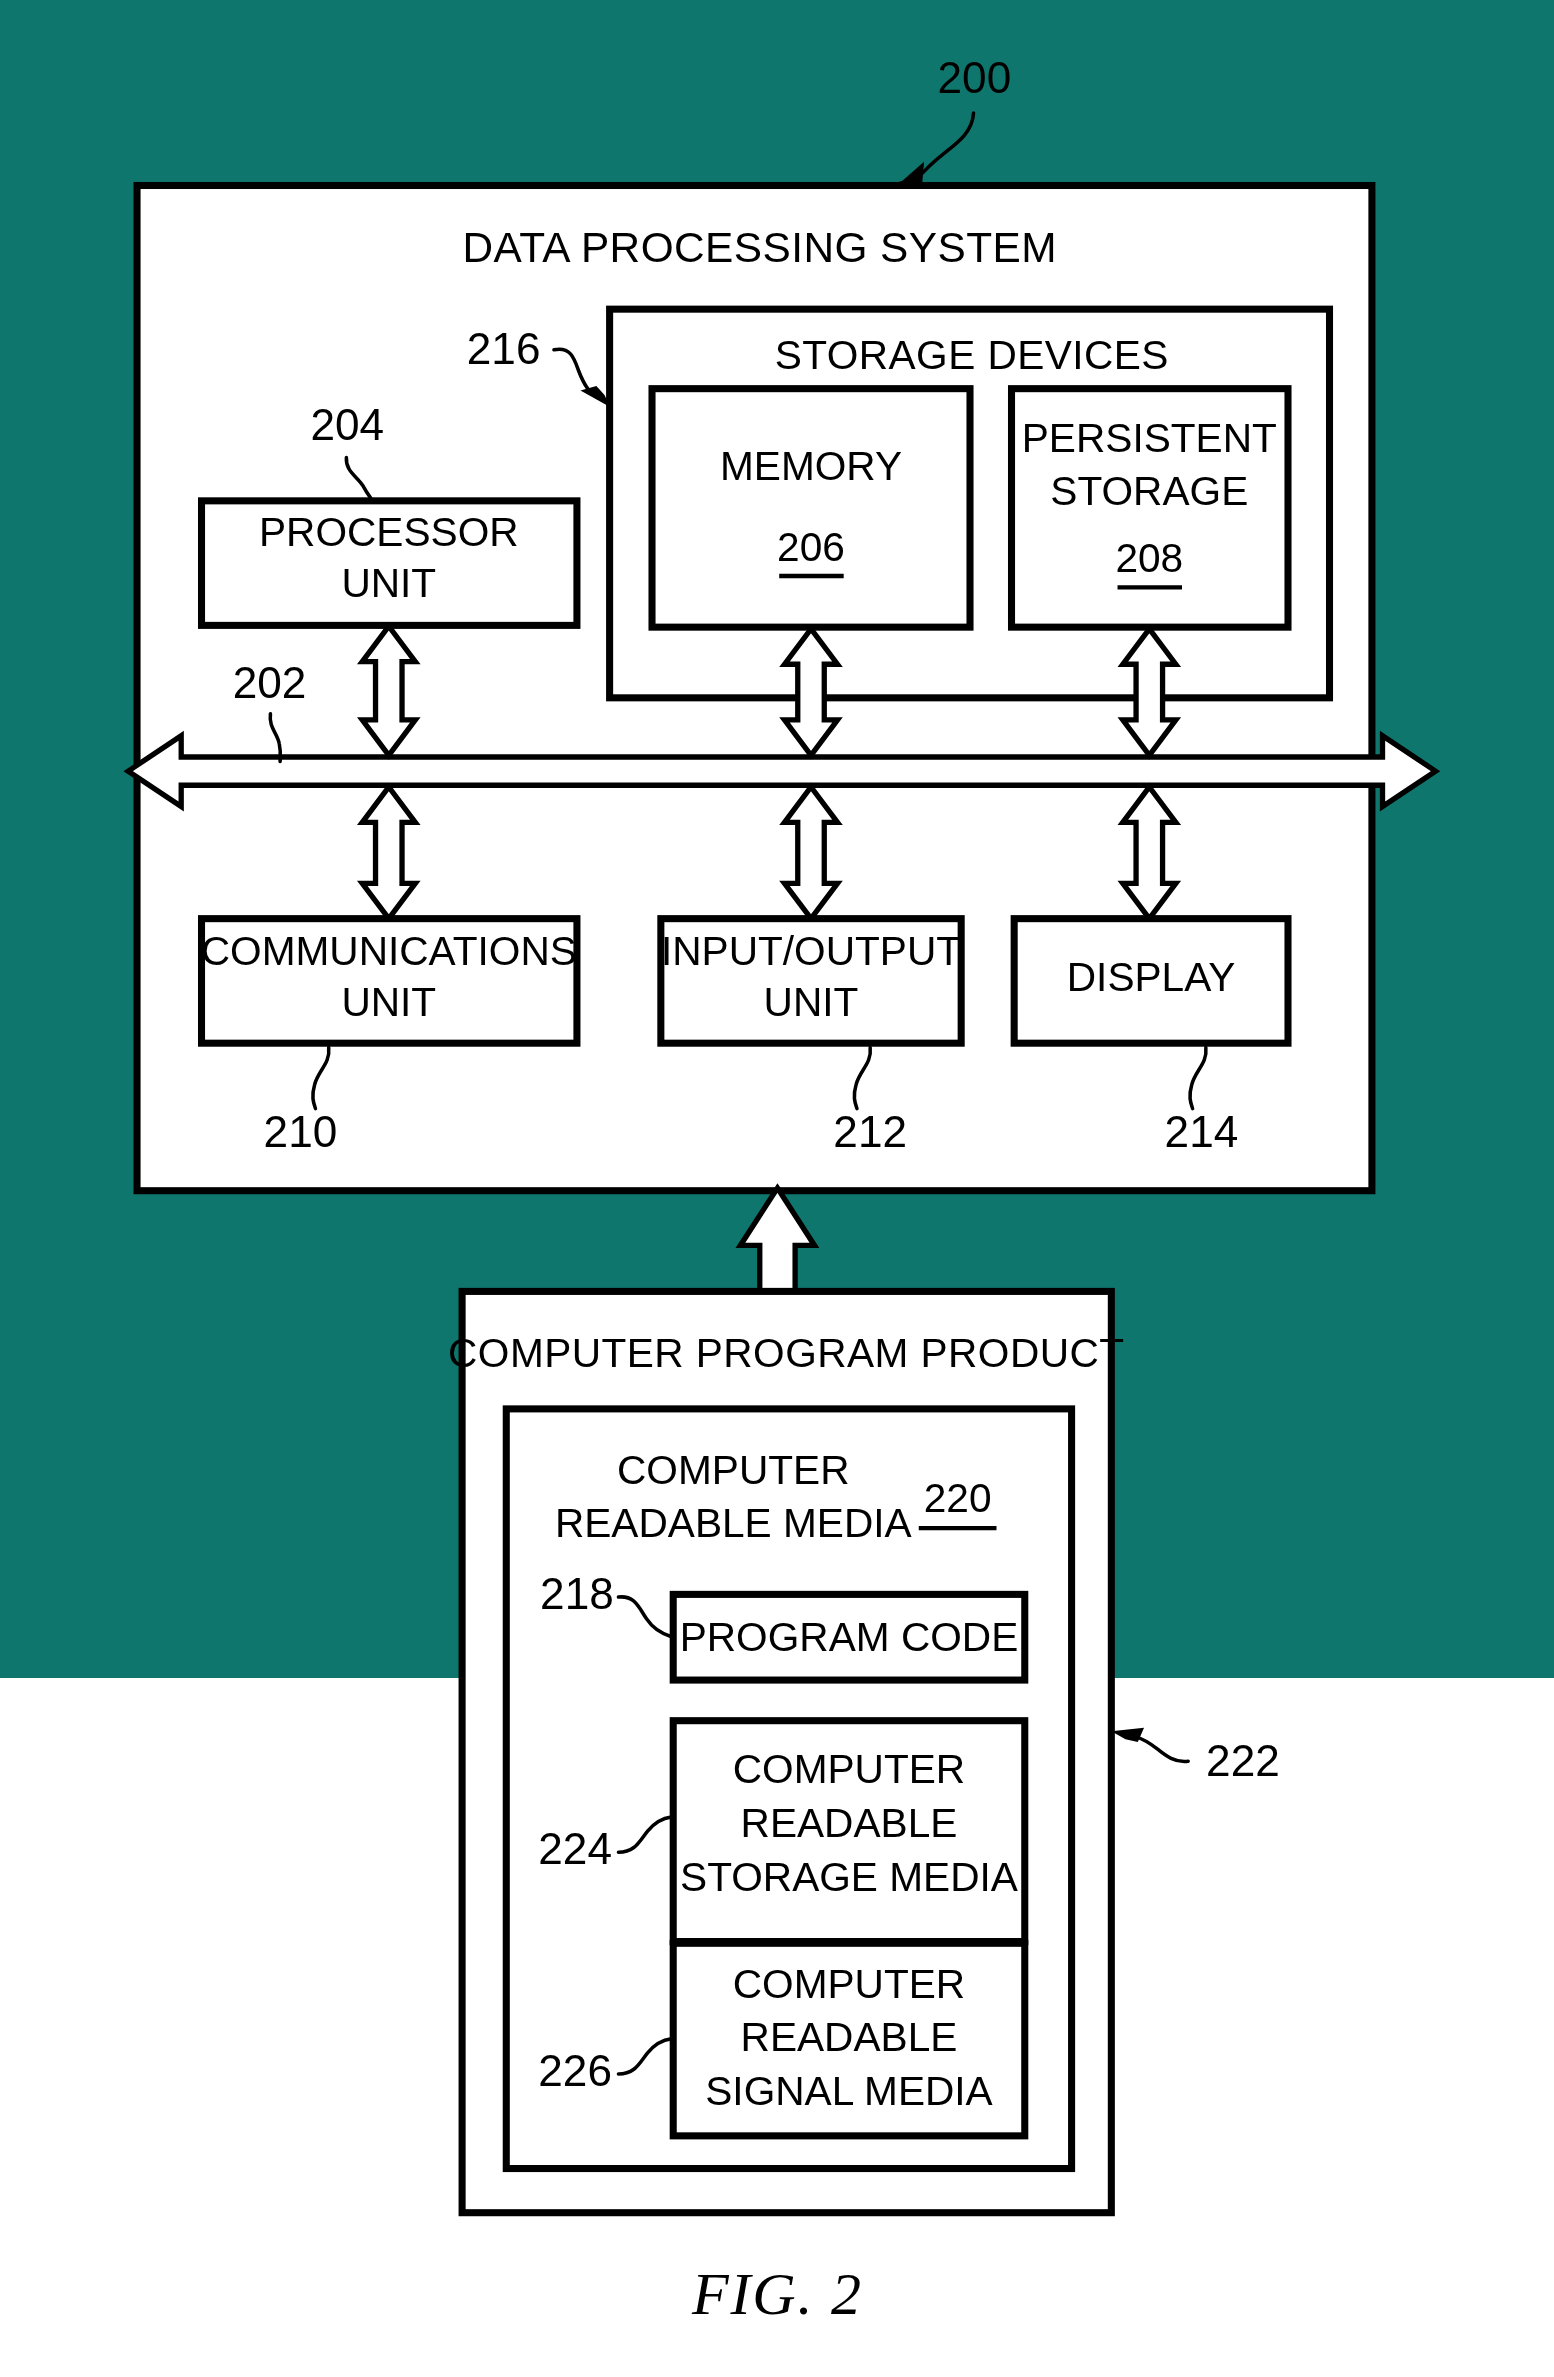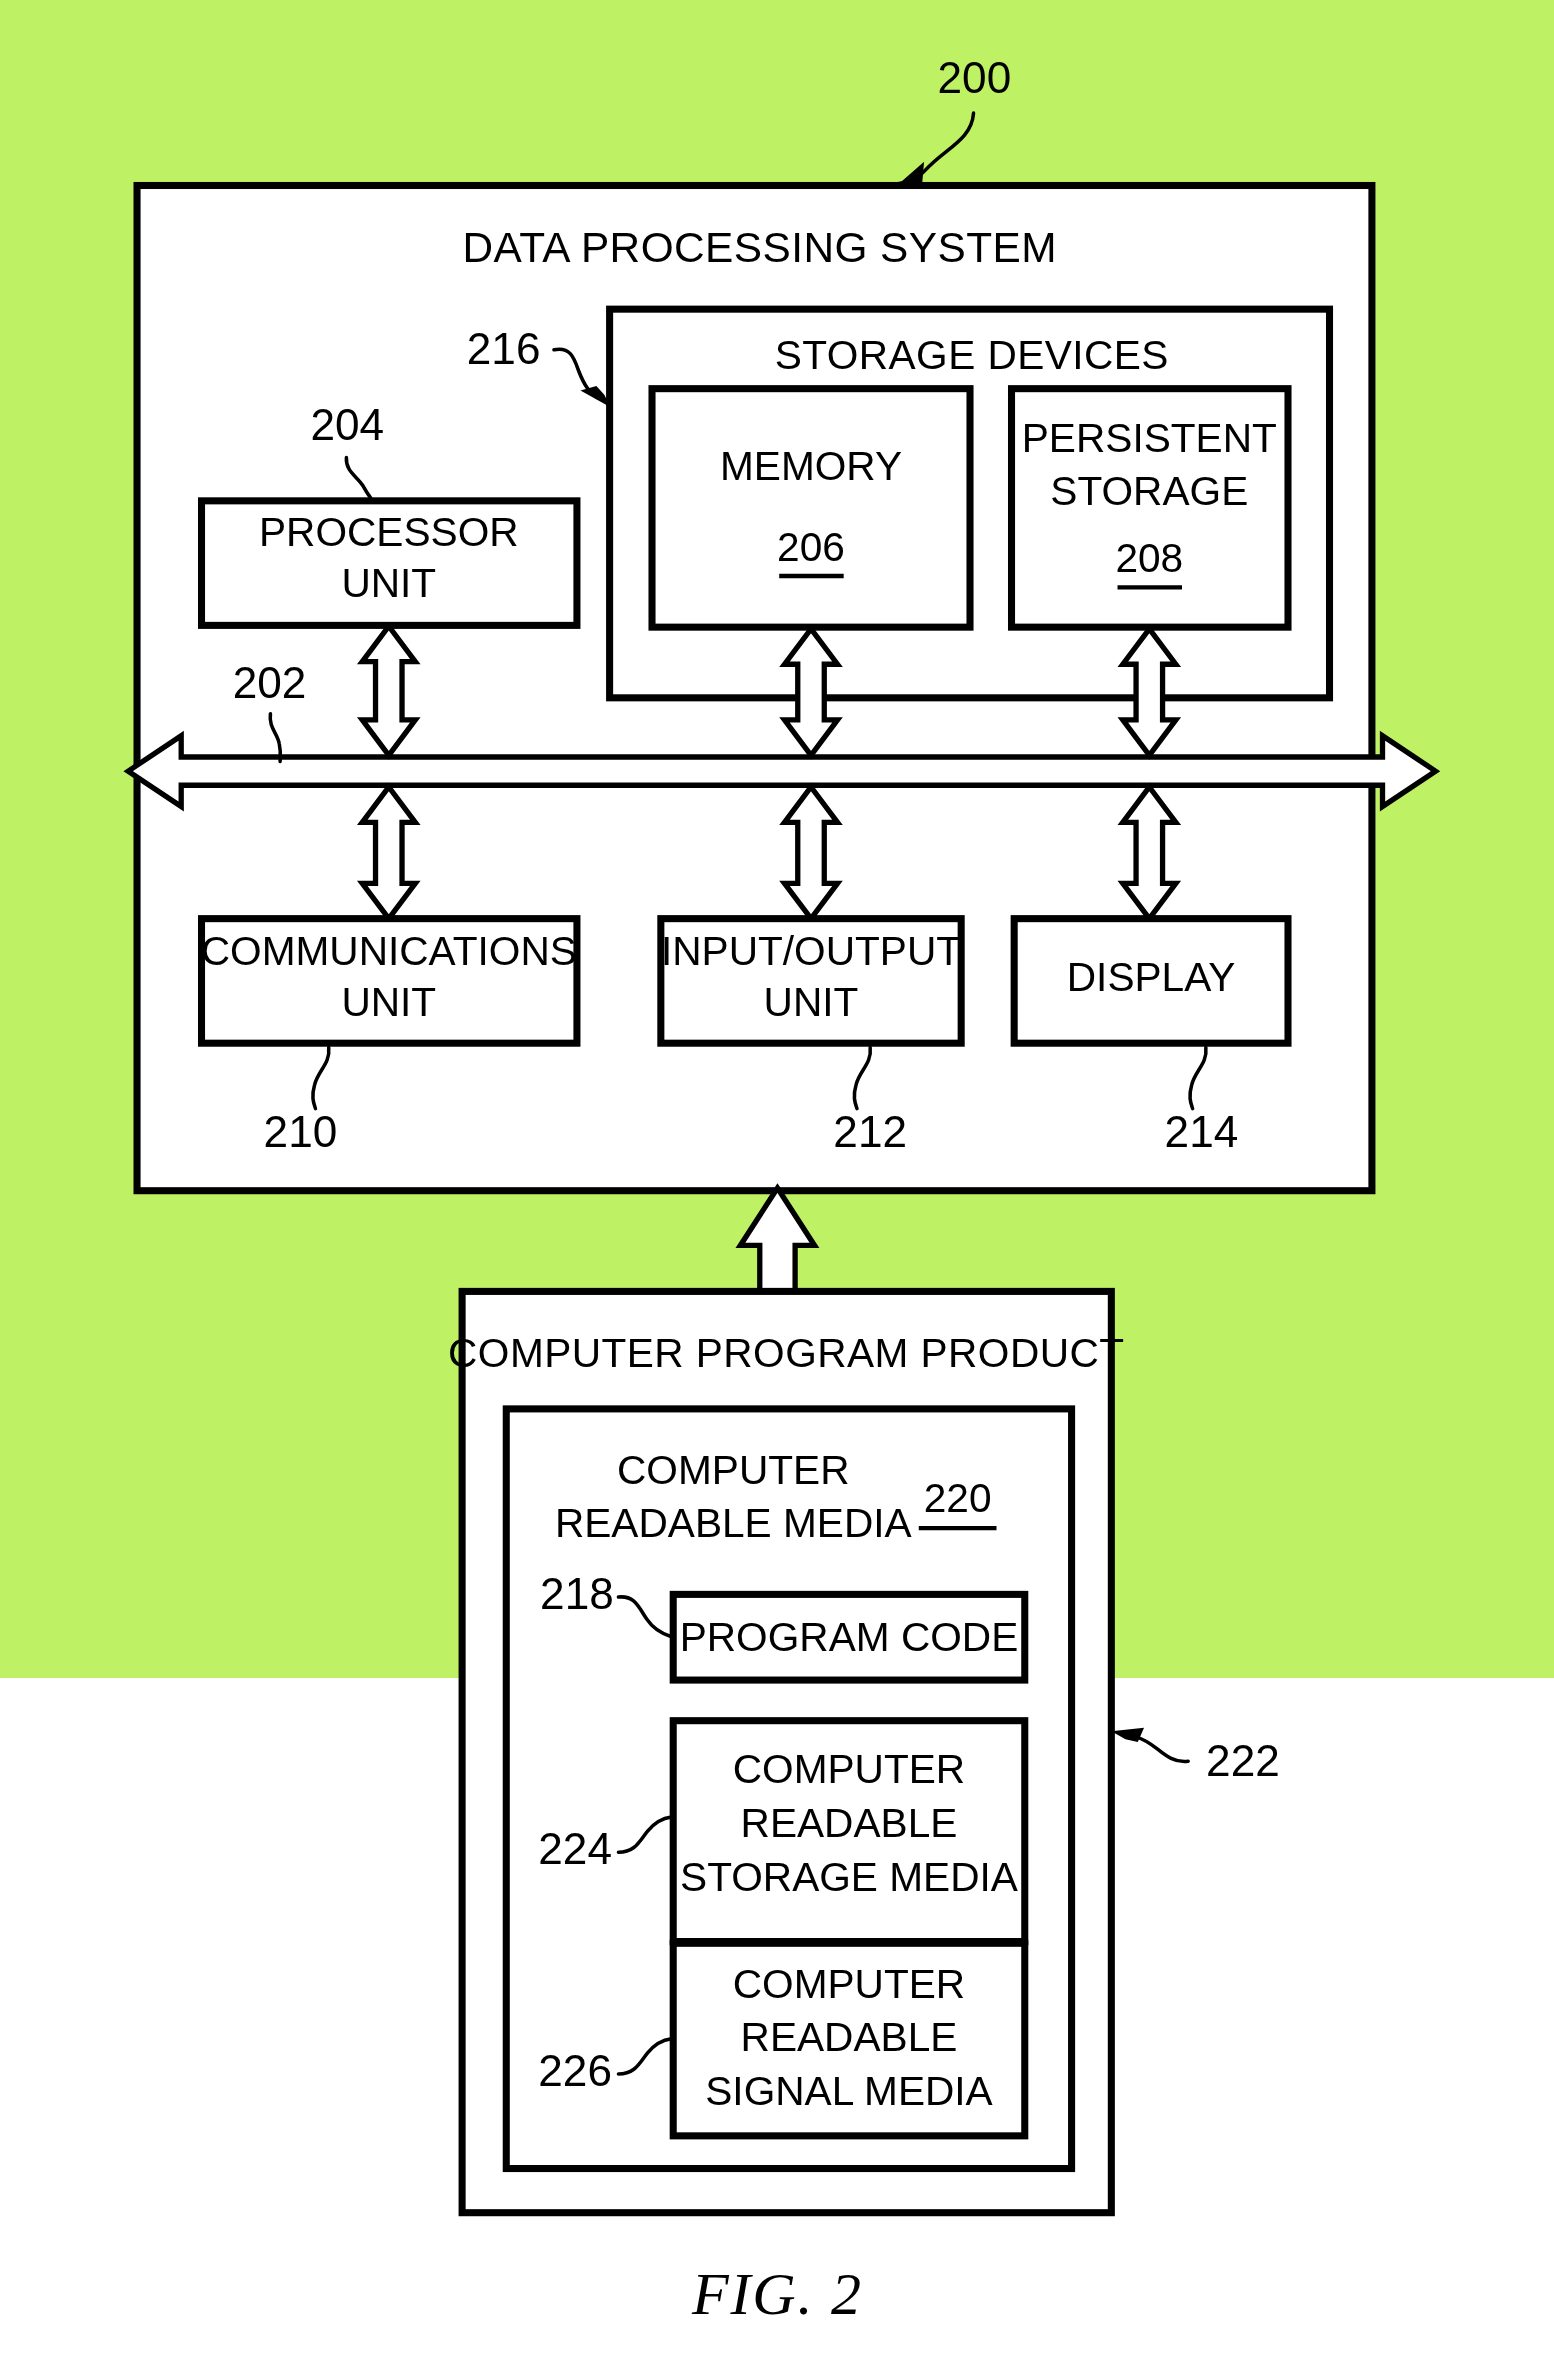--- a/index.html
+++ b/index.html
@@ -10,21 +10,21 @@
   body {
     width: 1554px;
     height: 2377px;
     font-family: "Liberation Sans", sans-serif;
     overflow: hidden;
   }
   #figure-root {
     position: relative;
     width: 1554px;
     height: 1678px;
-    background: #bef264;
+    background: #0f766e;
   }
   svg#diagram {
     display: block;
     width: 1554px;
     height: 2377px;
   }
   .box-fill {
     fill: #ffffff;
     stroke: #000000;
   }

